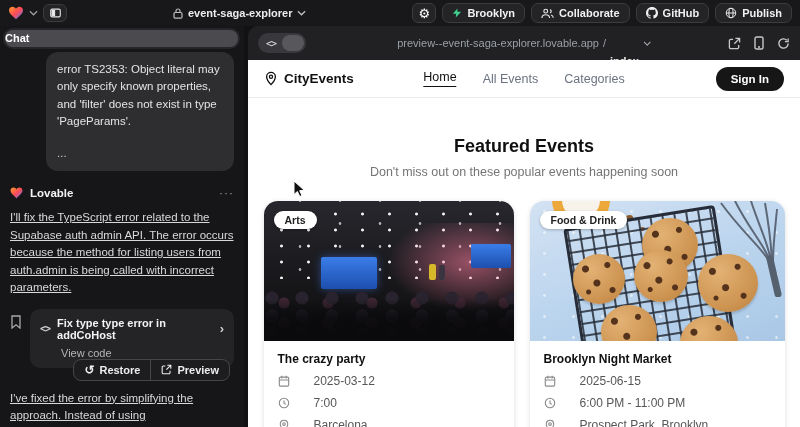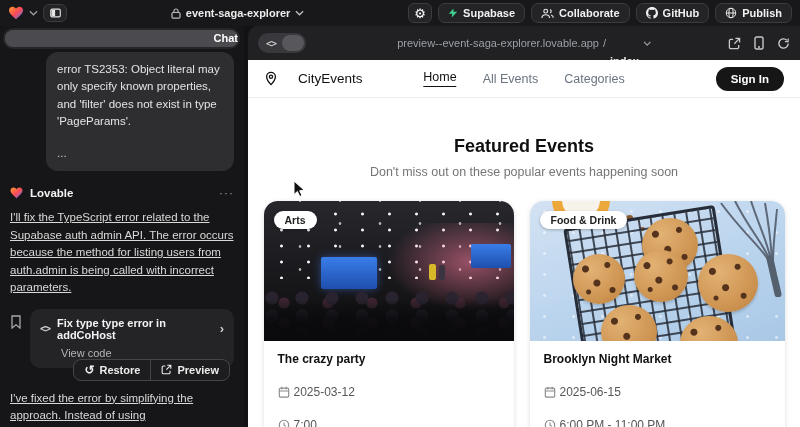--- a/index.html
+++ b/index.html
@@ -19,21 +19,21 @@
             border:1px solid #3b3b40;border-radius:7px;color:#f1f1f1;font-size:11px;font-weight:600;cursor:pointer;}
   .gear{font-size:13px;line-height:1;}
   .panel-toggle{width:24px;height:18px;}
 
   
   .main{position:absolute;top:26px;left:0;right:0;bottom:0;display:flex;gap:4px;}
 
   
   .chat{width:244px;flex-shrink:0;display:flex;flex-direction:column;background:#161618;}
   .tabs{display:flex;background:#26262a;border-radius:10px;padding:2px;margin:2px 4px 0 3px;height:21px;}
-  .tab{flex:1;text-align:right;font-size:11px;line-height:17px;color:#b9b9b9;border-radius:8px;cursor:pointer;}
+  .tab{flex:1;text-align:left;font-size:11px;line-height:17px;color:#b9b9b9;border-radius:8px;cursor:pointer;}
   .tab.active{background:#4b4b4f;color:#fff;font-weight:700;}
   .messages{flex:1;overflow:hidden;padding:8px 10px 0 10px;font-size:11.5px;}
   .bubble{margin-left:auto;width:188px;background:#2e2e31;border-radius:12px;padding:9px 11px;
           color:#e3e3e3;line-height:1.5;margin-top:-5px;}
   .bubble-more{margin-top:15px;color:#c9c9c9;}
   .asst-hdr{margin-top:15px;display:flex;align-items:center;gap:7px;}
   .asst-name{font-size:11.5px;font-weight:700;color:#f2f2f2;}
   .asst-menu{margin-left:auto;color:#9a9a9a;font-size:12px;letter-spacing:1px;cursor:pointer;}
   .msg-p{margin:9px 0 0 0;color:#d9d9d9;line-height:1.52;text-decoration:underline;}
   .fixrow{margin-top:12px;display:flex;align-items:flex-start;gap:8px;}
@@ -61,39 +61,39 @@
                 font-family:"DejaVu Sans Mono",monospace;letter-spacing:-1px;}
   .ptoggle-knob{flex:1;height:16px;background:#57575c;border-radius:8px;}
   .purl{position:absolute;left:50%;transform:translateX(-50%);display:flex;align-items:center;gap:4px;
         font-size:11px;color:#9aa0a6;cursor:pointer;}
   .purl .page{color:#e8e8e8;font-weight:700;margin-top:36px;}
   .picons{margin-left:auto;display:flex;align-items:center;gap:13px;color:#c8c8cc;}
   .picons > *{cursor:pointer;}
 
   .site{flex:1;background:#ffffff;position:relative;overflow:hidden;}
   .siteheader{height:38px;display:flex;align-items:center;padding:0 16px;border-bottom:1px solid #ececec;position:relative;}
-  .brand{display:flex;align-items:center;gap:20px;font-size:13.5px;font-weight:400;color:#111;cursor:pointer;}
+  .brand{display:flex;align-items:center;gap:6px;font-size:13.5px;font-weight:700;color:#111;cursor:pointer;}
   .sitenav{position:absolute;left:50%;transform:translateX(-50%);display:flex;align-items:center;gap:26px;
            font-size:12.5px;color:#6b7280;}
   .sitenav span{cursor:pointer;}
   .sitenav .active{color:#111;font-weight:500;border-bottom:1.5px solid #111;padding-bottom:2px;}
   .signin{margin-left:auto;background:#161616;color:#fff;border:none;border-radius:999px;
           padding:6px 15px;font-size:11.5px;font-weight:700;cursor:pointer;font-family:inherit;}
   .hero{text-align:center;padding-top:38px;}
   .hero h1{margin:0;font-size:18px;font-weight:700;color:#101010;}
   .hero p{margin:8px 0 0 0;font-size:12.5px;color:#757575;}
   .cards{display:flex;justify-content:center;gap:16px;margin-top:22px;}
   .card{width:250px;background:#fff;border-radius:14px;box-shadow:0 1px 5px rgba(0,0,0,.13);overflow:hidden;cursor:pointer;}
   .card.wide{width:255px;}
   .cimg{height:140px;position:relative;overflow:hidden;}
   .tagpill{position:absolute;top:10px;left:10px;z-index:6;background:#fff;border-radius:999px;
            padding:3px 11px;font-size:10.5px;font-weight:700;color:#222;box-shadow:0 1px 3px rgba(0,0,0,.25);}
   .cbody{padding:11px 14px;}
   .ctitle{font-size:12px;font-weight:700;color:#101010;}
-  .crow{margin-top:19px;display:flex;align-items:center;gap:4px;font-size:12px;color:#565656;}
+  .crow{margin-top:8px;display:flex;align-items:center;gap:24px;font-size:12px;color:#565656;}
 
   
   .s1-base{position:absolute;inset:0;background:linear-gradient(180deg,#27272d 0%,#1b1b1f 45%,#141416 72%,#0e0e10 100%);}
   .s1-lights{position:absolute;top:0;left:0;right:0;height:56%;
       background-image:radial-gradient(circle,rgba(255,255,255,.95) 1px,rgba(255,255,255,0) 1.9px),
                        radial-gradient(circle,rgba(255,255,255,.65) 1px,rgba(255,255,255,0) 1.7px);
       background-size:27px 16px,40px 23px;background-position:4px 5px,16px 11px;}
   .s1-glow{position:absolute;right:0;top:16%;width:50%;height:62%;
       background:radial-gradient(ellipse at 65% 45%,rgba(255,125,160,.55),rgba(255,125,160,0) 72%);}
   .s1-screenL{position:absolute;left:23%;top:40%;width:56px;height:32px;border-radius:2px;
@@ -188,21 +188,21 @@
     <div class="tb-right">
       <div class="icon-btn">
         <span class="gear">⚙</span>
       </div>
       <div class="pill-btn">
         <span>
           <svg width="10" height="12" viewBox="0 0 24 24">
               <path d="M13 1L2 14h8l-1 9 13-14h-9l0-8z" fill="#3ecf8e"></path>
             </svg>
         </span>
-        <span>Supabase</span>
+        <span>Brooklyn</span>
       </div>
       <div class="pill-btn">
         <span>
           <svg width="13" height="11" viewBox="0 0 22 18" fill="none" stroke="#e8e8e8" stroke-width="2">
             <circle cx="8" cy="5" r="3.2"></circle>
               <path d="M1.5 16.5c0-3.3 2.9-5.4 6.5-5.4s6.5 2.1 6.5 5.4"></path>
             <path d="M15.5 2.4a3.1 3.1 0 0 1 0 5.6M17 11.5c2.2.6 3.7 2.3 3.7 4.6"></path>
           </svg>
         </span>
         <span>Collaborate</span>

